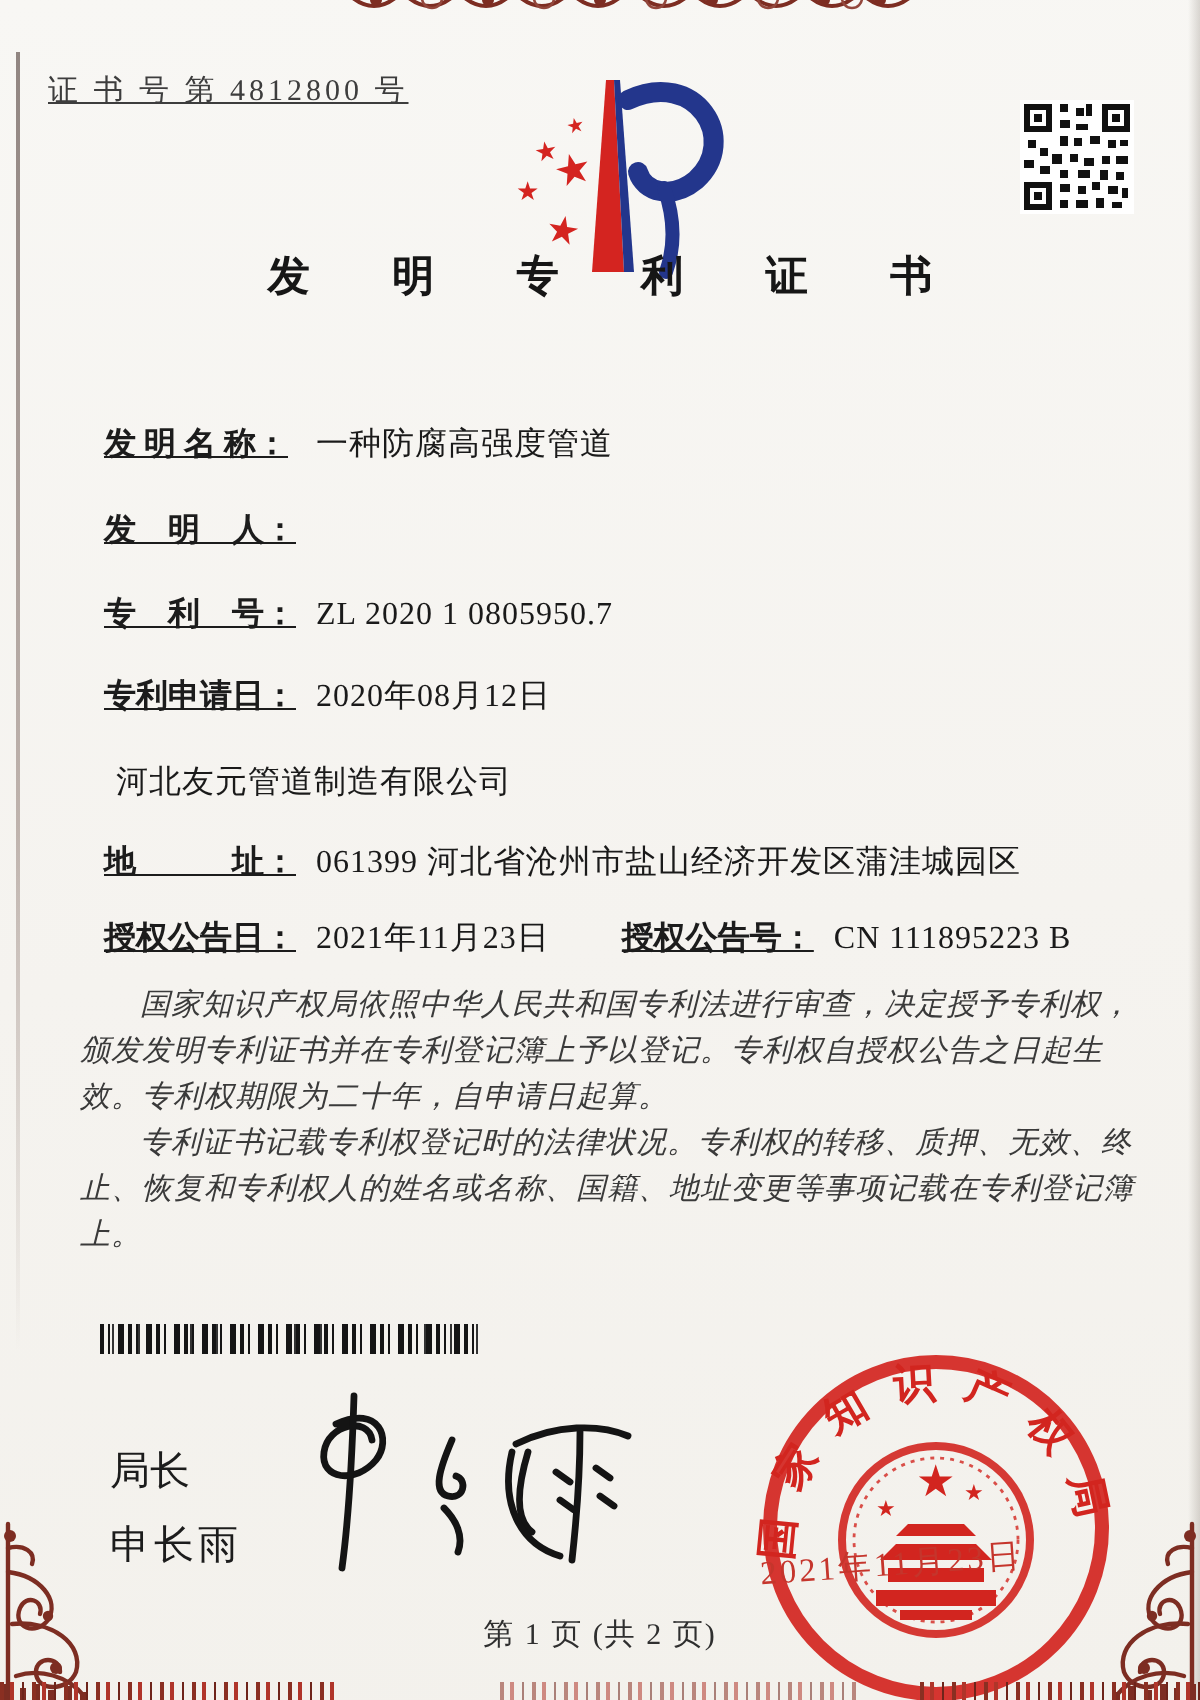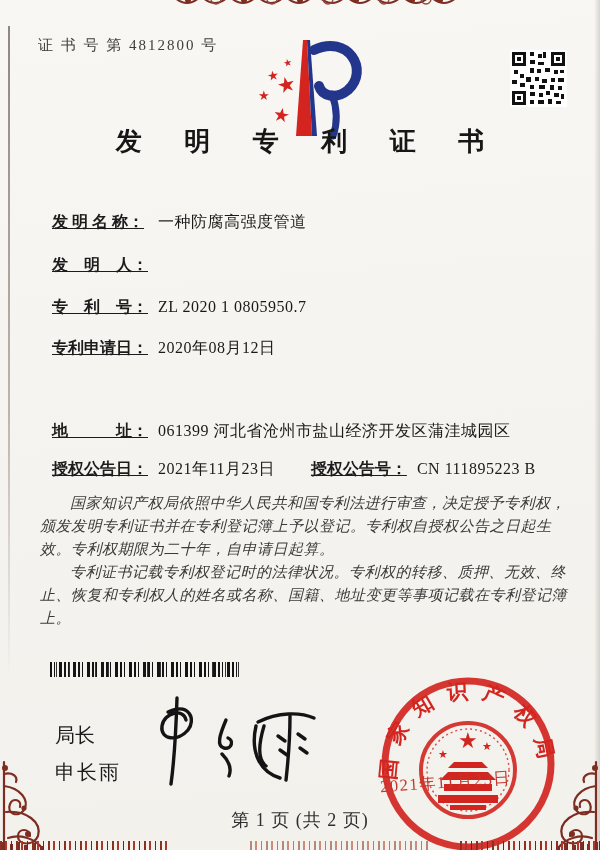--- a/index.html
+++ b/index.html
@@ -12,27 +12,27 @@
     color:#222;
   }
   
   .left-edge-line { position:absolute; left:8px; top:26px; width:2px; height:650px;
     background:linear-gradient(180deg,rgba(60,40,35,.55),rgba(90,60,50,.35) 60%,rgba(90,60,50,0)); }
   .right-edge-shade { position:absolute; right:0; top:0; width:6px; height:100%;
     background:linear-gradient(270deg,rgba(120,110,100,.25),rgba(120,110,100,0)); }
 
   .top-ornament { position:absolute; left:168px; top:-6px; width:290px; height:22px; overflow:hidden; }
 
-  .cert-number { position:absolute; left:38px; top:36px; font-size:15px; letter-spacing:2px; color:#3d3d3d; }
+  .cert-number { position:absolute; left:24px; top:36px; font-size:15px; letter-spacing:2px; color:#3d3d3d;text-decoration:underline; }
 
   .logo { position:absolute; left:246px; top:34px; width:132px; height:108px; }
   .qr { position:absolute; left:510px; top:50px; width:57px; height:57px; }
 
   .title { position:absolute; left:0; top:124px; width:100%; text-align:center;
-    font-size:26px; font-weight:600; letter-spacing:18px; text-indent:18px; color:#161616; }
+    font-size:21px; font-weight:600; letter-spacing:18px; text-indent:18px; color:#161616; }
 
   .fields { position:absolute; left:52px; top:0; width:515px; font-size:16px; }
   .frow { position:absolute; left:0; display:flex; align-items:baseline; white-space:nowrap; }
   .frow .label { font-weight:600; color:#1c1c1c; min-width:100px;text-decoration:underline; }
   .frow .value { font-weight:500; color:#1a1a1a; margin-left:6px; letter-spacing:.5px; }
   .grant-pair { display:flex; }
   .grant-pair .second { margin-left:36px; }
 
   .body-text { position:absolute; left:40px; top:492px; width:528px;
     font-size:15px; line-height:23px; color:#3a3a3a; font-style:italic; }
@@ -44,21 +44,21 @@
       repeating-linear-gradient(90deg,transparent 0 6px,#333 6px 7px,transparent 7px 13px);
   }
 
   .signer { position:absolute; left:55px; top:722px; font-size:20px; color:#1c1c1c; }
   .signer .name { margin-top:10px; letter-spacing:2px; }
   .signature { position:absolute; left:138px; top:690px; width:210px; height:100px; }
 
   .seal { position:absolute; left:376px; top:676px; width:184px; height:174px; }
 
   .footer { position:absolute; left:0; top:808px; width:100%; text-align:center;
-    font-size:18px; color:#2f2f2f; letter-spacing:1px; }
+    font-size:15px; color:#2f2f2f; letter-spacing:1px; }
 
   .corner-flourish { position:absolute; bottom:0; width:78px; height:98px; }
   .corner-left { left:0; }
   .corner-right { right:0; transform:scaleX(-1); }
 
   .bottom-fringe { position:absolute; bottom:0; height:9px;
     background:repeating-linear-gradient(90deg,#8a2f22 0 2px,rgba(0,0,0,0) 2px 5px,#b0352a 5px 7px,rgba(0,0,0,0) 7px 11px,#6e241a 11px 12px,rgba(0,0,0,0) 12px 16px); }
   .fringe-a { left:0; width:170px; }
   .fringe-b { left:250px; width:180px; opacity:.55; }
   .fringe-c { left:460px; width:140px; }
@@ -178,20 +178,21 @@
     </div>
     <div class="frow" style="top:297px">
       <span class="label">专　利　号：</span>
       <span class="value">ZL 2020 1 0805950.7</span>
     </div>
     <div class="frow" style="top:338px">
       <span class="label">专利申请日：</span>
       <span class="value">2020年08月12日</span>
     </div>
     <div class="frow" style="top:381px">
+      <span class="value">河北友元管道制造有限公司</span>
     </div>
     <div class="frow" style="top:421px">
       <span class="label">地　　　址：</span>
       <span class="value">061399 河北省沧州市盐山经济开发区蒲洼城园区</span>
     </div>
     <div class="frow grant-pair" style="top:459px">
       <span>
         <span class="label">授权公告日：</span>
         <span class="value">2021年11月23日</span>
       </span>

